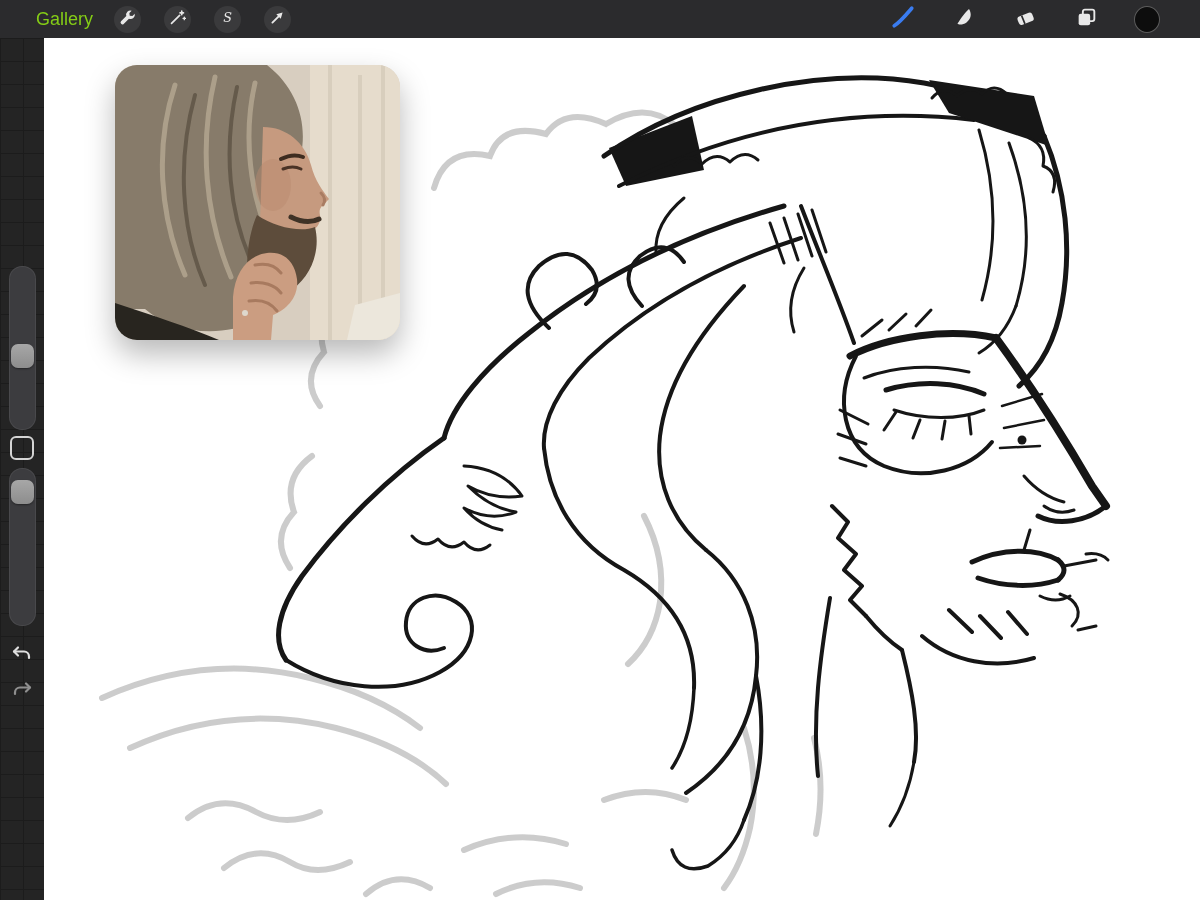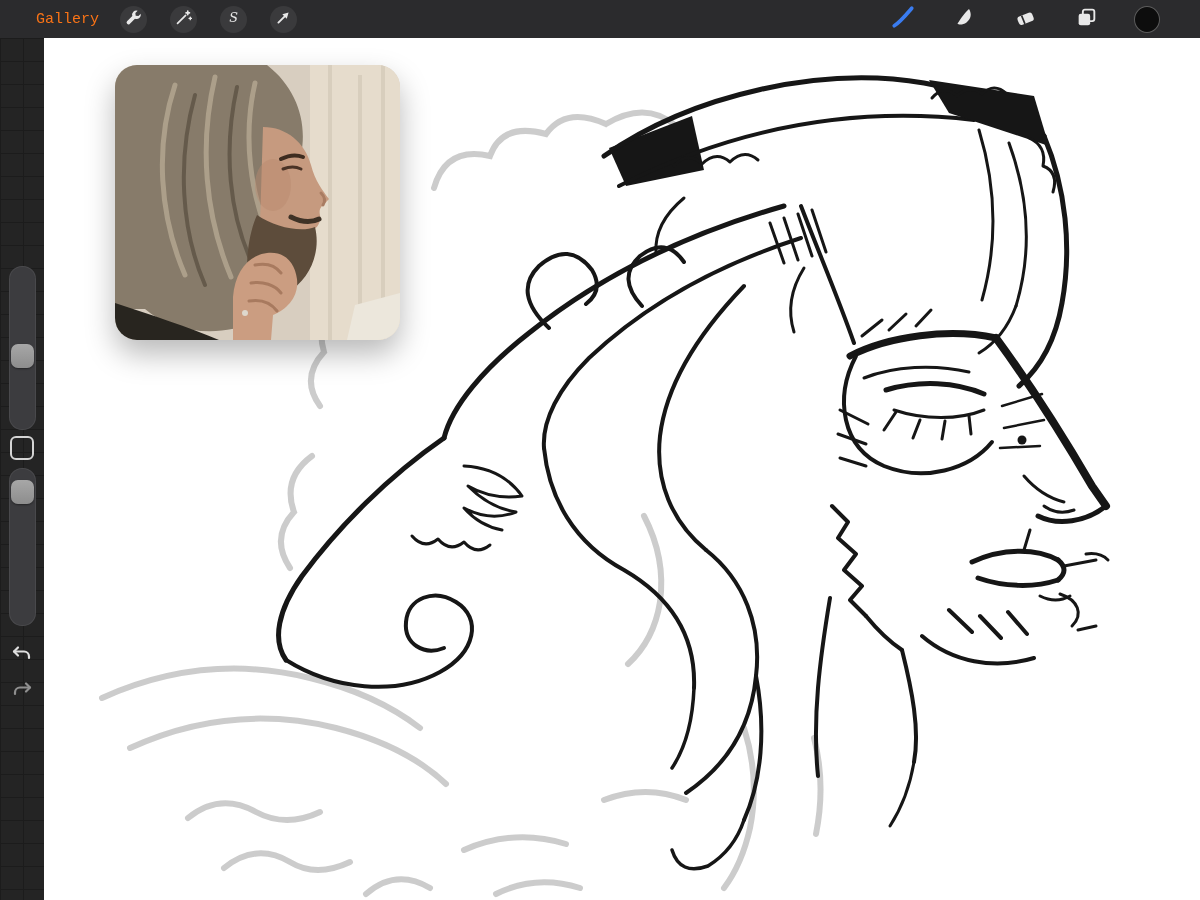--- a/index.html
+++ b/index.html
@@ -7,22 +7,22 @@
   .app { position: relative; width: 1200px; height: 900px; }
 
   
   .toolbar {
     position: absolute; top: 0; left: 0; right: 0; height: 38px;
     background: #2b2b2d; display: flex; align-items: center; justify-content: space-between;
     z-index: 20;
   }
   .toolbar-left { display: flex; align-items: center; gap: 23px; padding-left: 36px; }
   .gallery-btn {
-    background: none; border: none; color: #f97316; font-size: 15px;
-    font-family: Liberation Mono, monospace; margin-right: -2px; cursor: pointer;
+    background: none; border: none; color: #84cc16; font-size: 18px;
+    font-family: Liberation Sans, sans-serif; margin-right: -2px; cursor: pointer;
   }
   .tool-circle {
     width: 27px; height: 27px; border-radius: 50%; background: #3a3a3c;
     display: flex; align-items: center; justify-content: center; cursor: pointer;
   }
   .toolbar-right { display: flex; align-items: center; gap: 35px; padding-right: 40px; }
   .tool-flat { width: 26px; height: 26px; display: flex; align-items: center; justify-content: center; cursor: pointer; }
   .color-swatch-circle {
     width: 27px; height: 27px; border-radius: 50%;
     border: 1.5px solid #5c5c5c; background: #0d0d0d;

